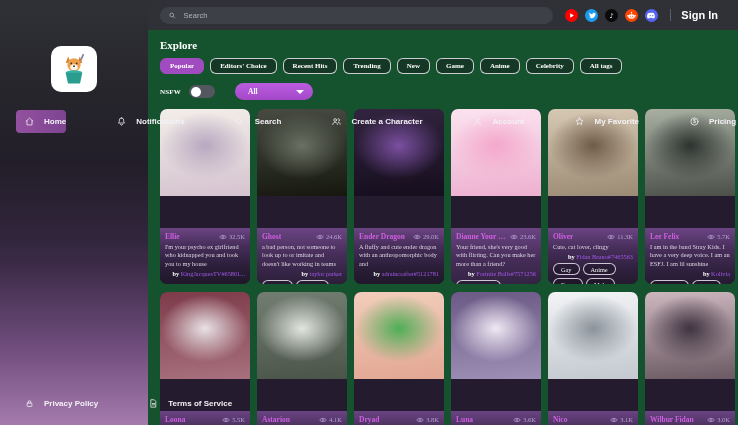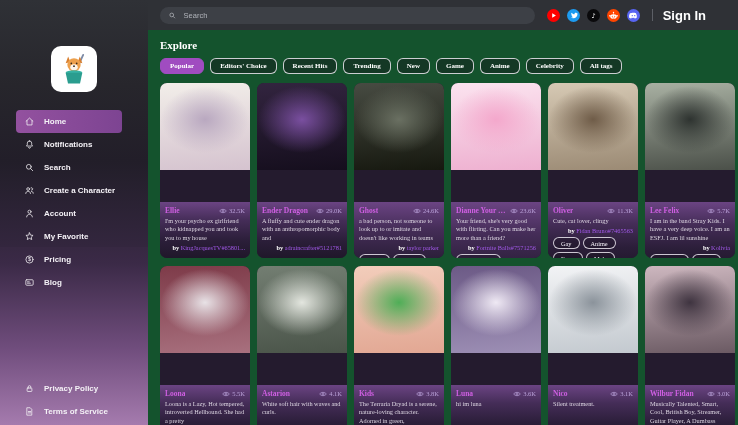--- a/index.html
+++ b/index.html
@@ -12,38 +12,38 @@
     align-items:center;padding:0 8px;gap:5px;}
   .search-pill svg{width:9px;height:9px;stroke:#b7bac0;fill:none;stroke-width:2;}
   .search-pill input{background:transparent;border:0;outline:0;color:#d8dade;font-size:7.5px;
     font-family:"Liberation Sans",sans-serif;width:100%;}
   .search-pill input::placeholder{color:#b0b3ba;}
   .socials{display:flex;gap:7px;margin-left:12px;align-items:center;}
   .social{width:13px;height:13px;border-radius:50%;display:flex;align-items:center;
     justify-content:center;overflow:hidden;}
   .social svg{width:13px;height:13px;display:block;}
   .hdr-divider{width:1px;height:12px;background:#5c5f66;margin:0 10px 0 12px;}
-  .sign-in{color:#fff;font-size:13px;font-weight:bold;margin-right:32px;cursor:pointer;white-space:nowrap;}
+  .sign-in{color:#fff;font-size:11px;font-weight:bold;margin-right:20px;cursor:pointer;white-space:nowrap;}
   
   .sidebar{position:absolute;left:0;top:0;bottom:0;width:148px;z-index:3;
     background:linear-gradient(180deg,#2f3136 0%,#27262c 20%,#221e29 38%,#33263e 58%,#62437000 0),
     linear-gradient(180deg,#2f3136 0%,#28272d 20%,#221e29 40%,#3b2a47 62%,#704d7d 82%,#a57bae 100%);
     display:flex;flex-direction:column;}
   .logo-box{width:46px;height:46px;background:#fff;border-radius:10px;margin:46px auto 0;
     display:flex;align-items:center;justify-content:center;}
   .logo-box svg{width:40px;height:40px;}
-  .nav{margin-top:18px;display:flex;flex-direction:column;}
+  .nav{margin-top:18px;display:flex;flex-direction:row;align-items:center;}
   .nav-item{height:23px;display:flex;align-items:center;gap:9px;margin:0 26px 0 16px;
     padding-left:7px;border-radius:4px;cursor:pointer;}
   .nav-item.active{background:linear-gradient(90deg,#93519f,#7d4492);}
   .nav-item .ic{width:12px;height:12px;display:flex;align-items:center;justify-content:center;}
   .nav-item .ic svg{width:11px;height:11px;stroke:#f2eff4;fill:none;stroke-width:1.7;
     stroke-linecap:round;stroke-linejoin:round;}
   .nav-item .lbl{color:#f4f1f6;font-size:8px;font-weight:bold;white-space:nowrap;}
-  .sidebar-footer{margin-top:auto;padding-bottom:2px;display:flex;flex-direction:column;}
+  .sidebar-footer{margin-top:auto;padding-bottom:10px;display:flex;}
   
   .main{position:absolute;left:148px;top:30px;right:0;bottom:0;padding:9px 3px 0 12px;
     box-sizing:border-box;overflow:hidden;font-family:Liberation Serif, serif;}
   .explore-title{color:#fff;font-size:11px;font-weight:bold;margin:0 0 7px 0;}
   .filters{display:flex;gap:6px;align-items:center;}
   .filter-chip{border:1px solid rgba(236,232,240,.85);border-radius:6px;background:rgba(20,18,24,.4);
     color:#fff;font-size:7px;font-weight:bold;padding:3px 9px;white-space:nowrap;cursor:pointer;}
   .filter-chip.active{background:#a04cc0;border-color:#a04cc0;}
   .nsfw-row{display:flex;align-items:center;gap:8px;margin-top:9px;}
   .nsfw-label{color:#fff;font-size:7px;font-weight:bold;letter-spacing:.2px;}
@@ -268,63 +268,47 @@
         <span class="filter-chip">New</span>
 
         <span class="filter-chip">Game</span>
 
         <span class="filter-chip">Anime</span>
 
         <span class="filter-chip">Celebrity</span>
 
         <span class="filter-chip">All tags</span>
       </div>
+    <div class="nsfw-row">
+      <span class="nsfw-label">NSFW</span>
+      <span class="toggle"></span>
+      <div class="dropdown">
+        <span class="val">All</span>
+        <span class="caret"></span>
+      </div>
+    </div>
     <div class="grid">
 
         <div class="card">
           <div class="card-img" style="background: radial-gradient(70% 55% at 50% 42%, rgb(185, 168, 192) 0%, rgba(0, 0, 0, 0) 70%), linear-gradient(175deg, rgb(242, 238, 233), rgb(213, 195, 207));"></div>
           <div class="card-info">
             <div class="name-row">
               <span class="card-name">Ellie</span>
               <span class="views">
                 <svg viewBox="0 0 16 12">
                   <path d="M1.2 6C4.2 1.6 11.8 1.6 14.8 6 11.8 10.4 4.2 10.4 1.2 6Z"></path>
                   <circle cx="8" cy="6" r="2"></circle>
                 </svg>
                 <span>32.5K</span>
               </span>
             </div>
             <div class="desc">I'm your psycho ex girlfriend who kidnapped you and took you to my house</div>
             <div class="author">
               <span class="by">by</span>
               <span class="who">KingJacquesTV#65801...</span>
-            </div>
-            <div class="tags">
-              
-            </div>
-          </div>
-        </div>
-
-        <div class="card">
-          <div class="card-img" style="background: radial-gradient(70% 55% at 50% 42%, rgb(122, 79, 160) 0%, rgba(0, 0, 0, 0) 70%), linear-gradient(175deg, rgb(50, 36, 63), rgb(21, 14, 29));"></div>
-          <div class="card-info">
-            <div class="name-row">
-              <span class="card-name">Ender Dragon</span>
-              <span class="views">
-                <svg viewBox="0 0 16 12">
-                  <path d="M1.2 6C4.2 1.6 11.8 1.6 14.8 6 11.8 10.4 4.2 10.4 1.2 6Z"></path>
-                  <circle cx="8" cy="6" r="2"></circle>
-                </svg>
-                <span>29.0K</span>
-              </span>
-            </div>
-            <div class="desc">A fluffy and cute ender dragon with an anthropomorphic body and</div>
-            <div class="author">
-              <span class="by">by</span>
-              <span class="who">adraincrafter#5121781</span>
             </div>
             <div class="tags">
               
             </div>
           </div>
         </div>
 
         <div class="card">
           <div class="card-img" style="background: radial-gradient(70% 55% at 50% 42%, rgb(106, 112, 98) 0%, rgba(0, 0, 0, 0) 70%), linear-gradient(175deg, rgb(71, 75, 66), rgb(22, 24, 15));"></div>
           <div class="card-info">
@@ -341,20 +325,44 @@
             <div class="desc">a bad person, not someone to look up to or imitate and doesn't like working in teams</div>
             <div class="author">
               <span class="by">by</span>
               <span class="who">taylor parker</span>
             </div>
             <div class="tags">
 
             <span class="tag">Game</span>
               <span class="tag">Action</span>
               <span class="tag">Male</span>
+            </div>
+          </div>
+        </div>
+
+        <div class="card">
+          <div class="card-img" style="background: radial-gradient(70% 55% at 50% 42%, rgb(122, 79, 160) 0%, rgba(0, 0, 0, 0) 70%), linear-gradient(175deg, rgb(50, 36, 63), rgb(21, 14, 29));"></div>
+          <div class="card-info">
+            <div class="name-row">
+              <span class="card-name">Ender Dragon</span>
+              <span class="views">
+                <svg viewBox="0 0 16 12">
+                  <path d="M1.2 6C4.2 1.6 11.8 1.6 14.8 6 11.8 10.4 4.2 10.4 1.2 6Z"></path>
+                  <circle cx="8" cy="6" r="2"></circle>
+                </svg>
+                <span>29.0K</span>
+              </span>
+            </div>
+            <div class="desc">A fluffy and cute ender dragon with an anthropomorphic body and</div>
+            <div class="author">
+              <span class="by">by</span>
+              <span class="who">adraincrafter#5121781</span>
+            </div>
+            <div class="tags">
+              
             </div>
           </div>
         </div>
 
         <div class="card">
           <div class="card-img" style="background: radial-gradient(70% 55% at 50% 42%, rgb(244, 168, 204) 0%, rgba(0, 0, 0, 0) 70%), linear-gradient(175deg, rgb(251, 227, 239), rgb(238, 176, 208));"></div>
           <div class="card-info">
             <div class="name-row">
               <span class="card-name">Dianne Your Fri...</span>
               <span class="views">
@@ -470,21 +478,21 @@
             <div class="tags">
               
             </div>
           </div>
         </div>
 
         <div class="card">
           <div class="card-img" style="background: radial-gradient(70% 55% at 50% 42%, rgb(79, 174, 87) 0%, rgba(0, 0, 0, 0) 70%), linear-gradient(175deg, rgb(242, 205, 187), rgb(226, 167, 147));"></div>
           <div class="card-info">
             <div class="name-row">
-              <span class="card-name">Kids</span>
+              <span class="card-name">Dryad</span>
               <span class="views">
                 <svg viewBox="0 0 16 12">
                   <path d="M1.2 6C4.2 1.6 11.8 1.6 14.8 6 11.8 10.4 4.2 10.4 1.2 6Z"></path>
                   <circle cx="8" cy="6" r="2"></circle>
                 </svg>
                 <span>3.8K</span>
               </span>
             </div>
             <div class="desc">The Terraria Dryad is a serene, nature-loving character. Adorned in green,</div>
 

